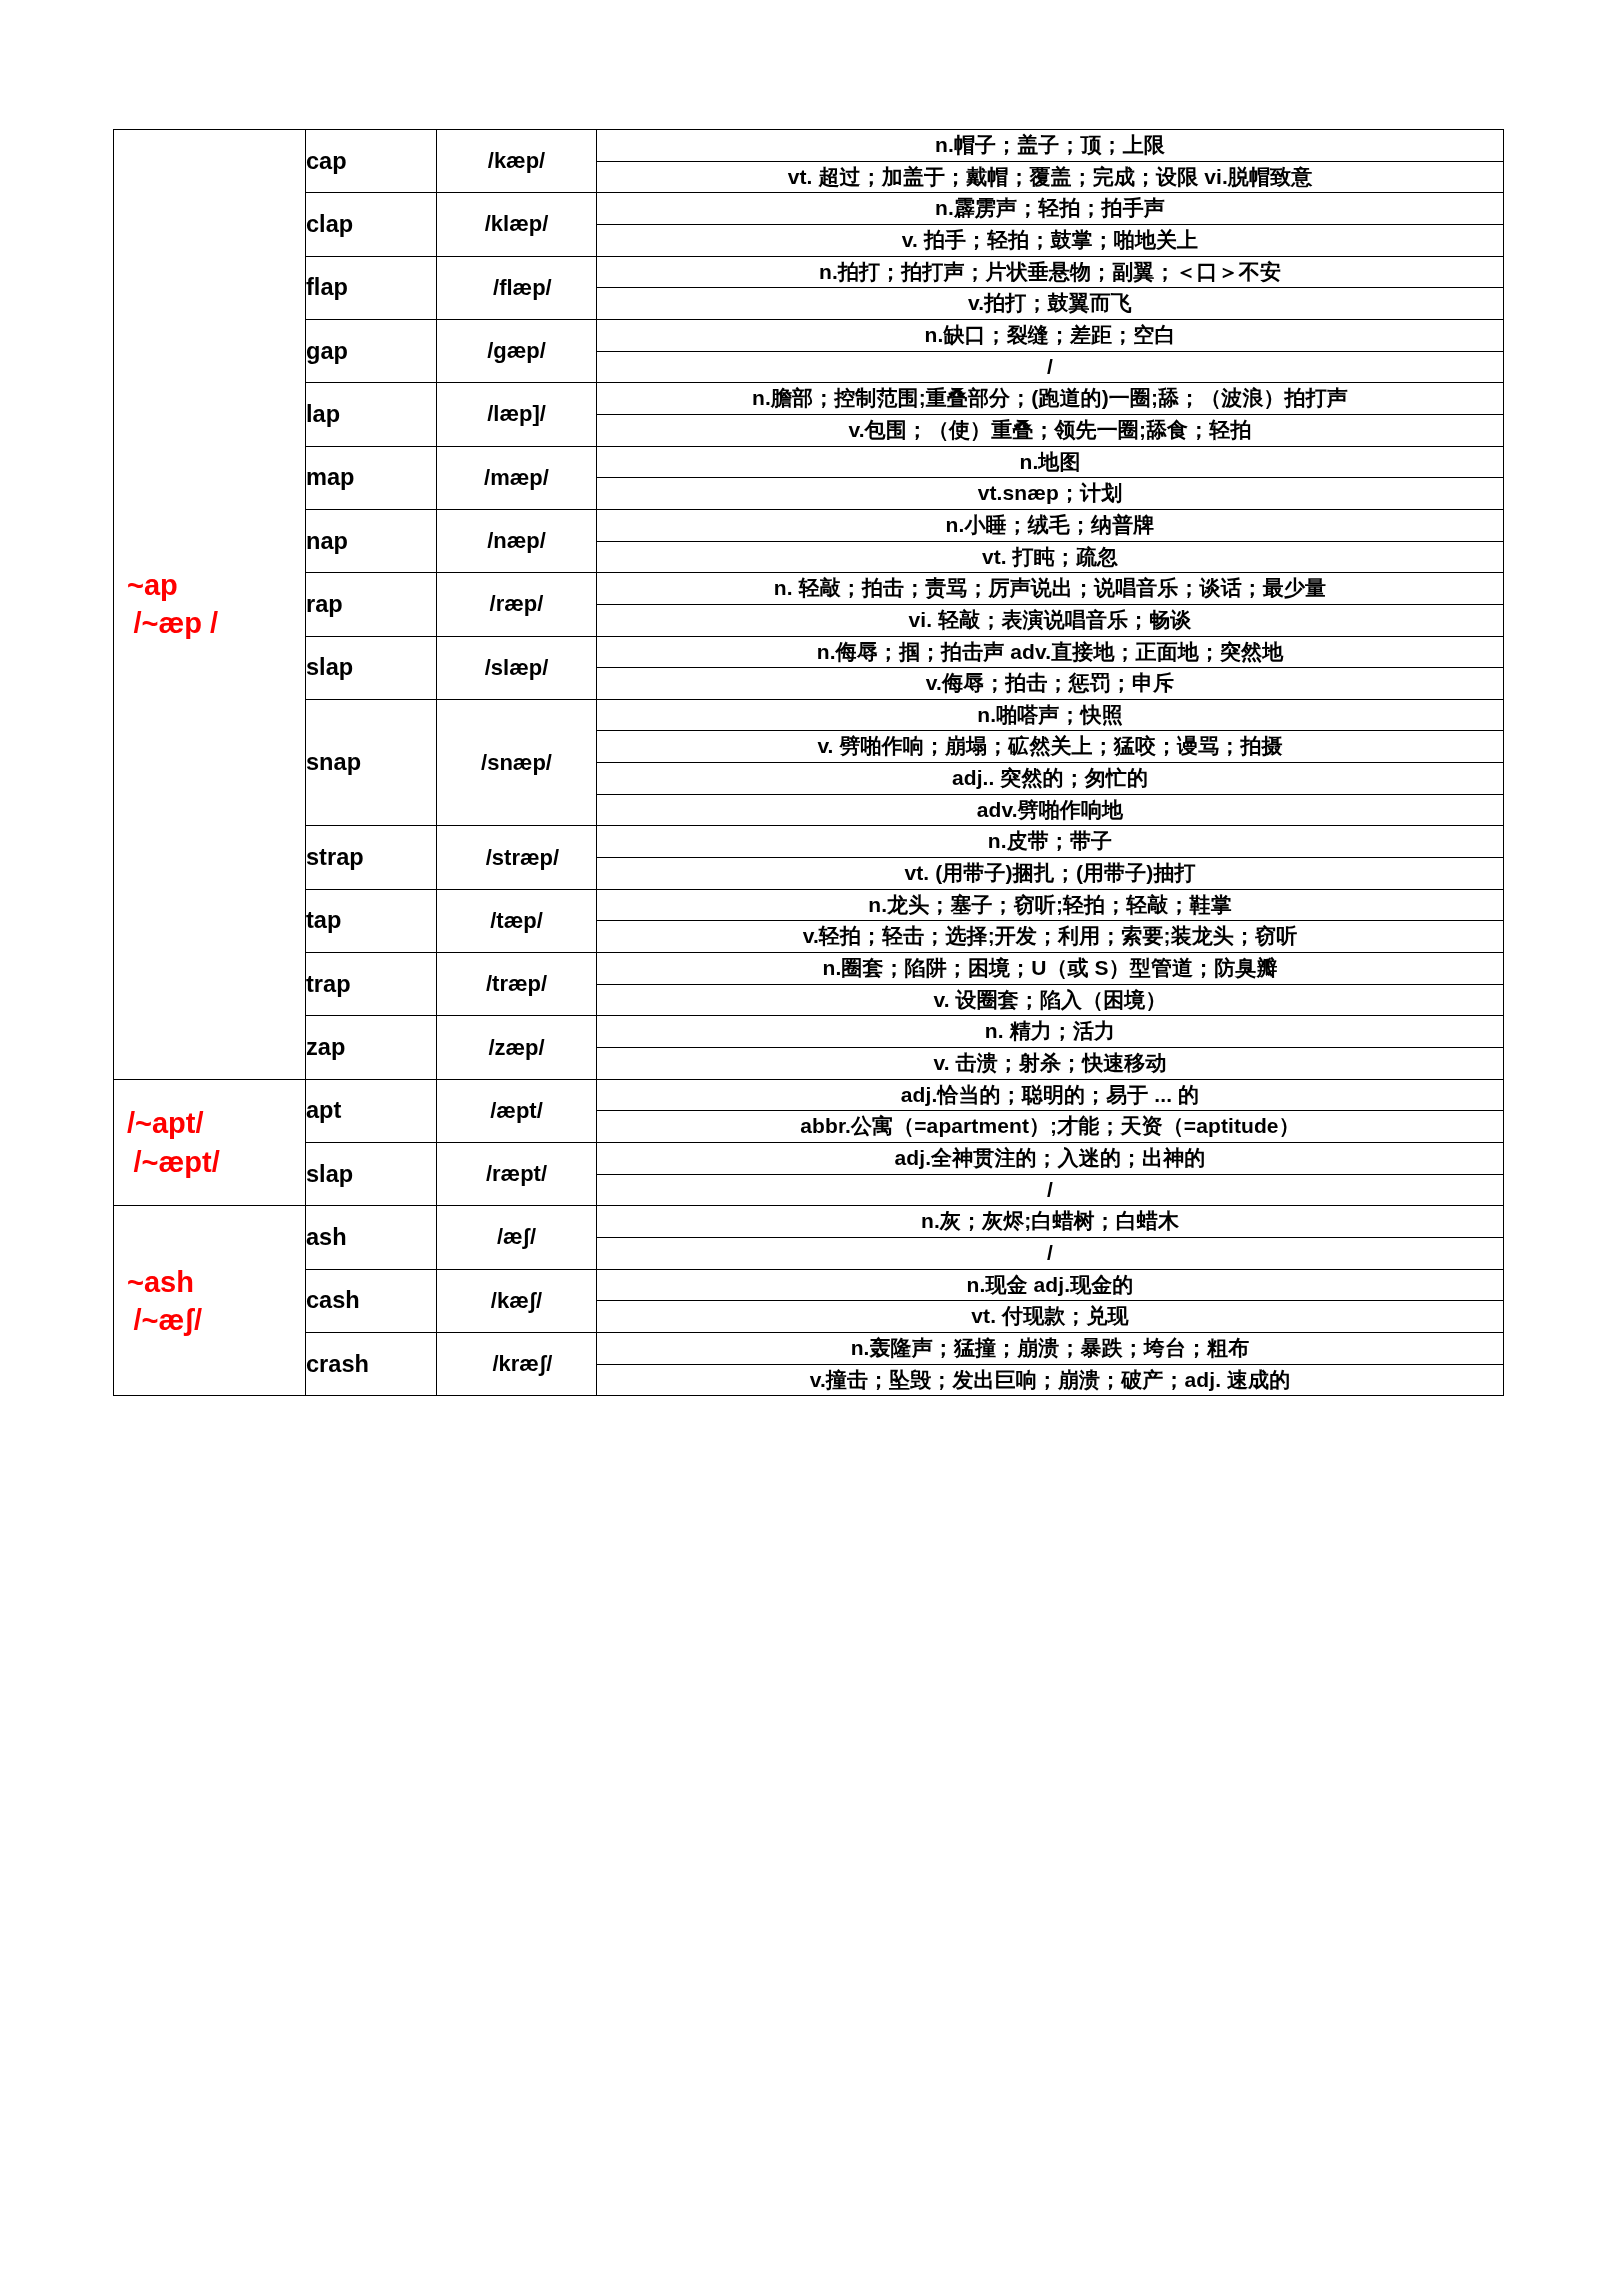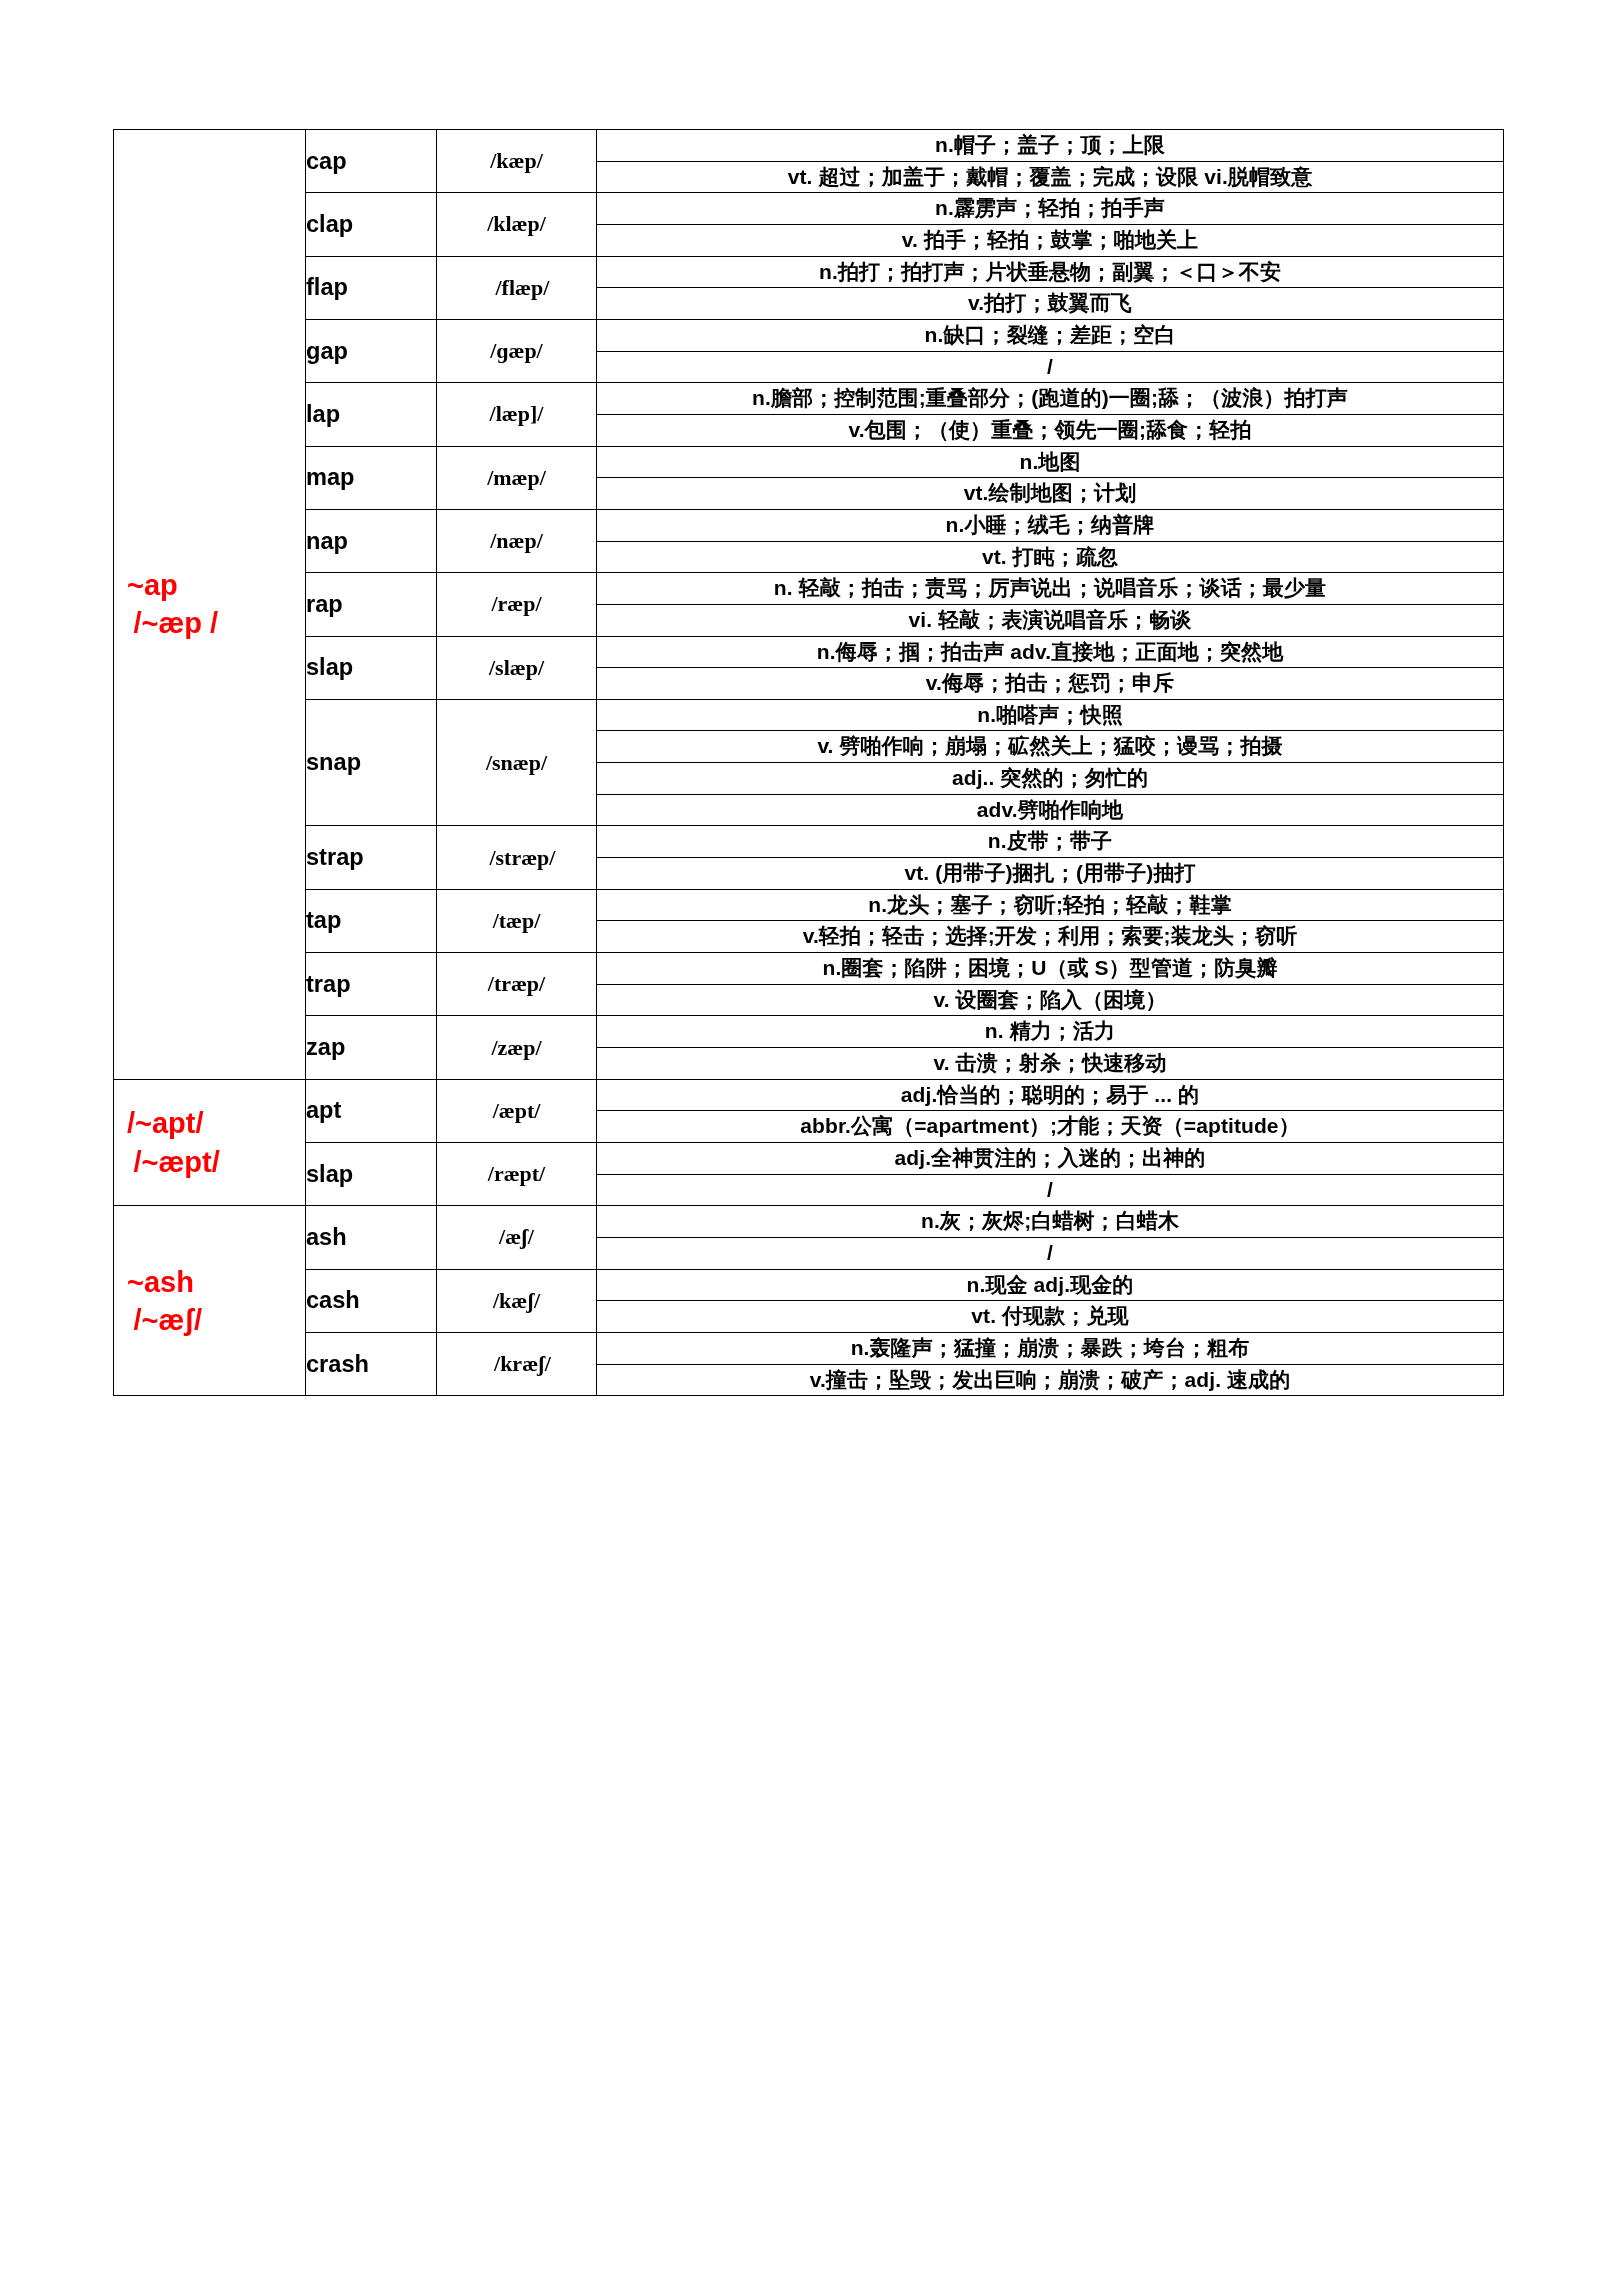--- a/index.html
+++ b/index.html
@@ -56,21 +56,20 @@
     text-align: left;
     font-weight: bold;
     font-size: 23.6px;
     color: #000000;
   }
   .phon-cell {
     text-align: center;
     font-weight: bold;
     font-size: 22px;
     color: #000000;
-    font-family: Liberation Serif, serif;
   }
   .phon-cell.indent { padding-left: 11.8px; }
 
   .mean-cell {
     font-size: 21px;
     font-weight: bold;
     color: #000000;
     line-height: 1.46;
     padding: 4.6px 3.9px 4.6px 9.2px;
     text-align: center;
@@ -134,21 +133,21 @@
         </tr>
         <tr>
           <td class="mean-cell">v.包围；（使）重叠；领先一圈;舔食；轻拍</td>
         </tr>
         <tr>
           <td class="word-cell" rowspan="2">map</td>
           <td class="phon-cell" rowspan="2">/mæp/</td>
           <td class="mean-cell">n.地图</td>
         </tr>
         <tr>
-          <td class="mean-cell">vt.绘制地图；计划</td>
+          <td class="mean-cell">vt.snæp；计划</td>
         </tr>
         <tr>
           <td class="word-cell" rowspan="2">nap</td>
           <td class="phon-cell" rowspan="2">/næp/</td>
           <td class="mean-cell">n.小睡；绒毛；纳普牌</td>
         </tr>
         <tr>
           <td class="mean-cell">vt. 打盹；疏忽</td>
         </tr>
         <tr>

